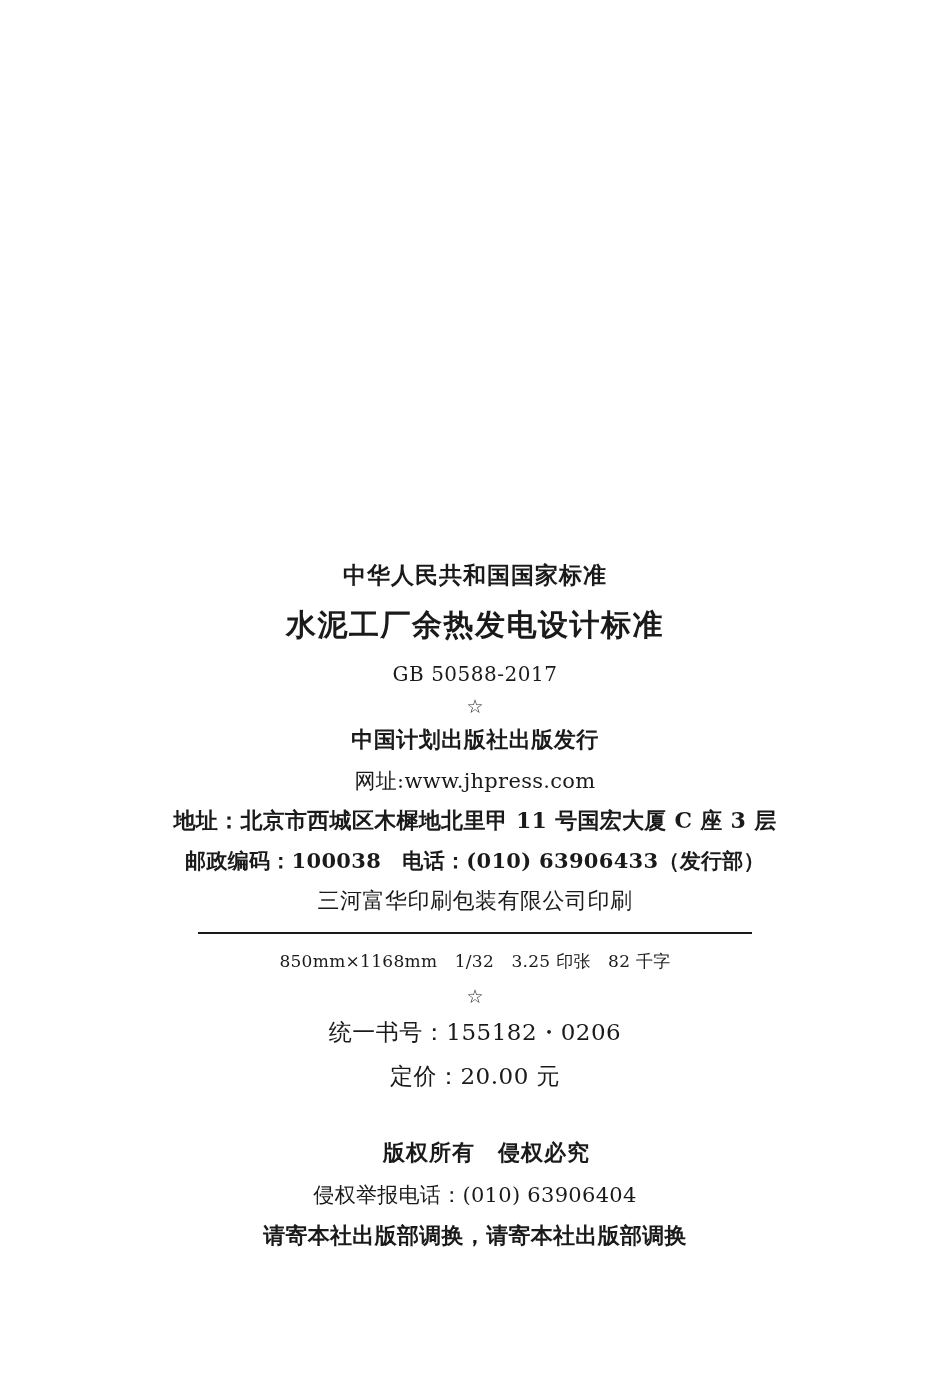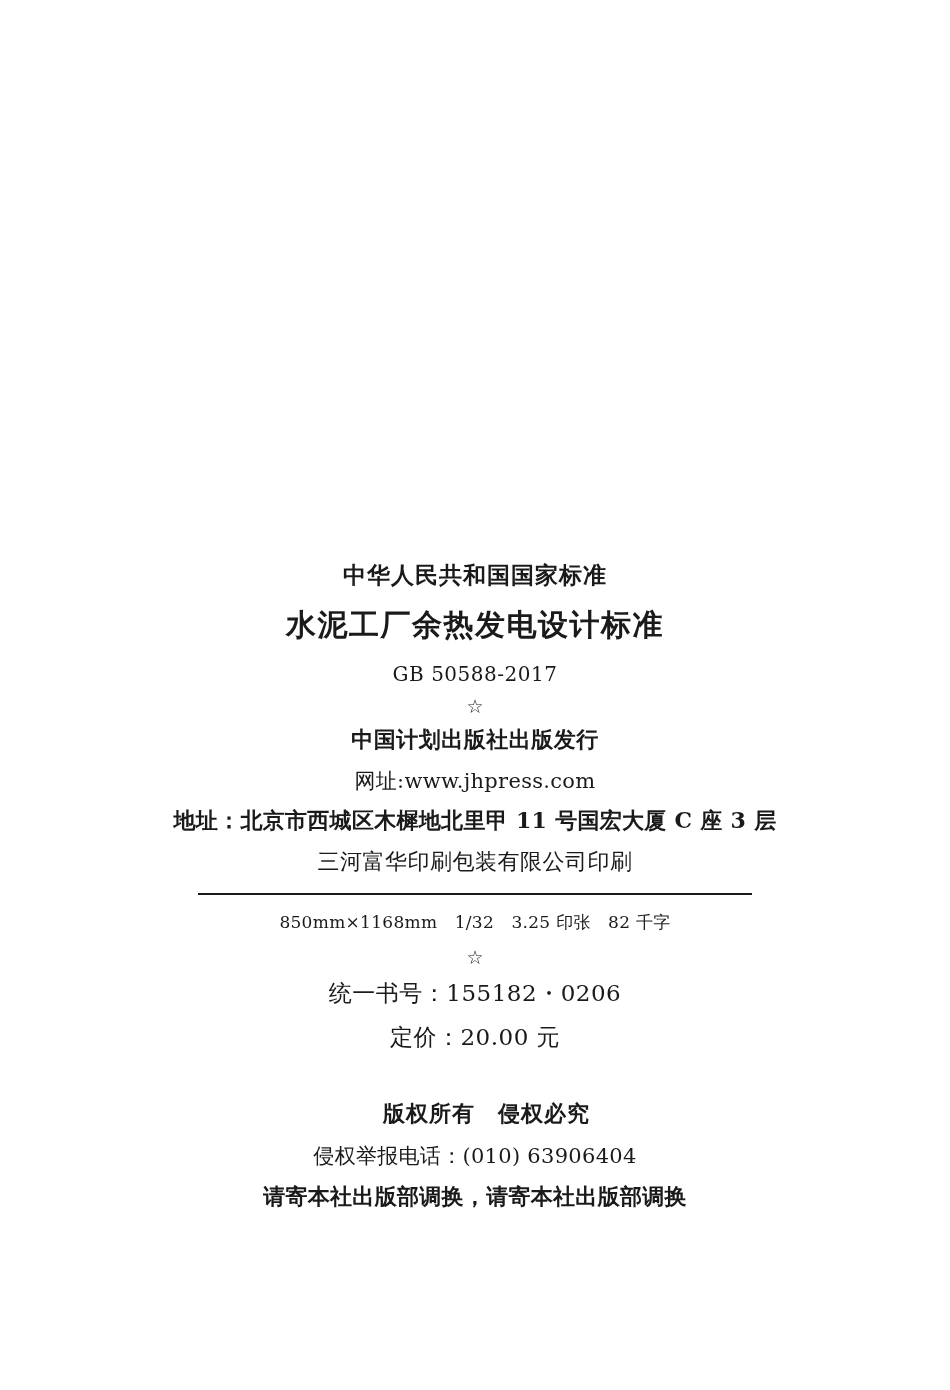--- a/index.html
+++ b/index.html
@@ -147,20 +147,21 @@
     <div class="line doc-code">GB 50588-2017</div>
 
     <div class="line star">☆</div>
 
     <div class="line publisher">中国计划出版社出版发行</div>
 
     <div class="line website">网址:www.jhpress.com</div>
 
     <div class="line address">地址：北京市西城区木樨地北里甲 11 号国宏大厦 C 座 3 层</div>
 
+    <div class="line postal">邮政编码：100038　电话：(010) 63906433（发行部）</div>
 
     <div class="line printer">三河富华印刷包装有限公司印刷</div>
 
     <div class="divider"></div>
 
     <div class="line spec">850mm×1168mm　1/32　3.25 印张　82 千字</div>
 
 
     <div class="line star2">☆</div>
 

